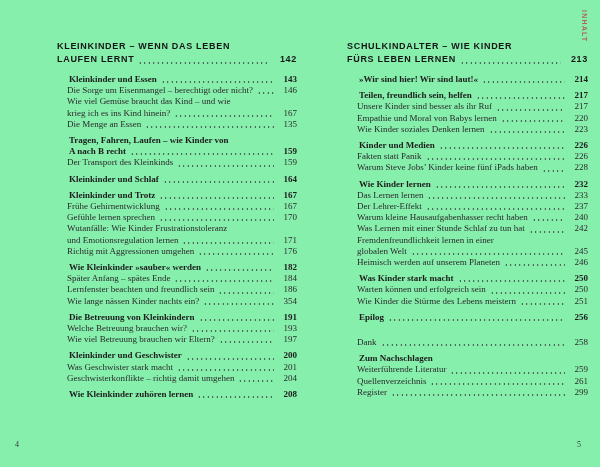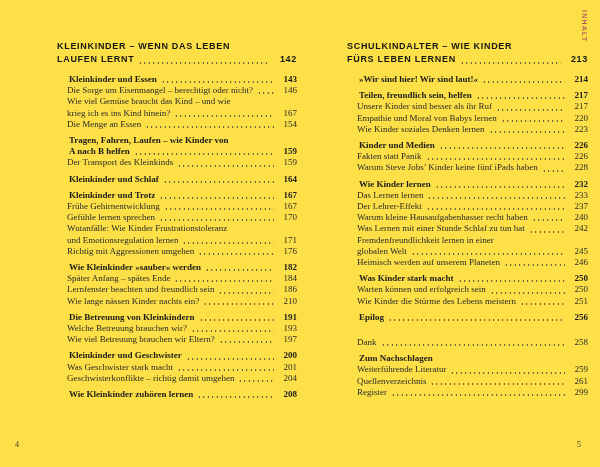--- a/index.html
+++ b/index.html
@@ -1,19 +1,19 @@
 <!DOCTYPE html>
 <html><head>
 <meta charset="utf-8">
 <style>
   html, body { margin: 0; padding: 0; background: #e9e9e9; }
   .sheet {
     position: relative;
     width: 600px; height: 467px;
-    background: #fde047;
+    background: #86efac;
     font-family: "Liberation Serif", serif;
     color: #222222;
     overflow: hidden;
   }
   .col { position: absolute; top: 40px; }
   .col-left  { left: 57px;  width: 240px; }
   .col-right { left: 347px; width: 241px; }
 
   .row {
     display: flex;
@@ -107,30 +107,30 @@
               <span class="label">Wie viel Gemüse braucht das Kind – und wie</span>
             </div>
             <div class="row">
               <span class="label">krieg ich es ins Kind hinein?</span>
               <span class="dots"></span>
               <span class="pg">167</span>
             </div>
             <div class="row">
               <span class="label">Die Menge an Essen</span>
               <span class="dots"></span>
-              <span class="pg">154</span>
+              <span class="pg">135</span>
             </div>
           </div>
         </div>
         <div class="section">
           <div class="row bold">
             <span class="label">Tragen, Fahren, Laufen – wie Kinder von</span>
           </div>
           <div class="row bold">
-            <span class="label">A nach B helfen</span>
+            <span class="label">A nach B recht</span>
             <span class="dots"></span>
             <span class="pg">159</span>
           </div>
           <div class="entries">
             <div class="row">
               <span class="label">Der Transport des Kleinkinds</span>
               <span class="dots"></span>
               <span class="pg">159</span>
             </div>
           </div>
@@ -187,21 +187,21 @@
               <span class="pg">184</span>
             </div>
             <div class="row">
               <span class="label">Lernfenster beachten und freundlich sein</span>
               <span class="dots"></span>
               <span class="pg">186</span>
             </div>
             <div class="row">
               <span class="label">Wie lange nässen Kinder nachts ein?</span>
               <span class="dots"></span>
-              <span class="pg">210</span>
+              <span class="pg">354</span>
             </div>
           </div>
         </div>
         <div class="section">
           <div class="row bold">
             <span class="label">Die Betreuung von Kleinkindern</span>
             <span class="dots"></span>
             <span class="pg">191</span>
           </div>
           <div class="entries">

